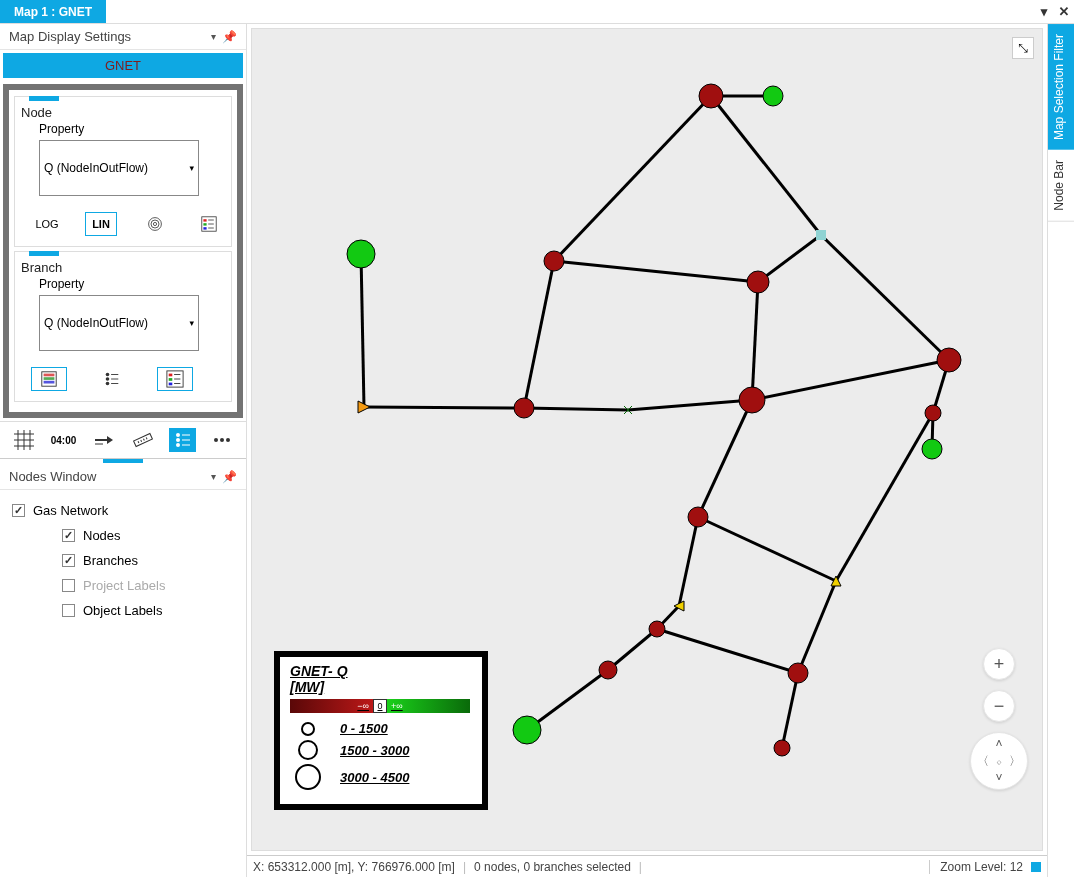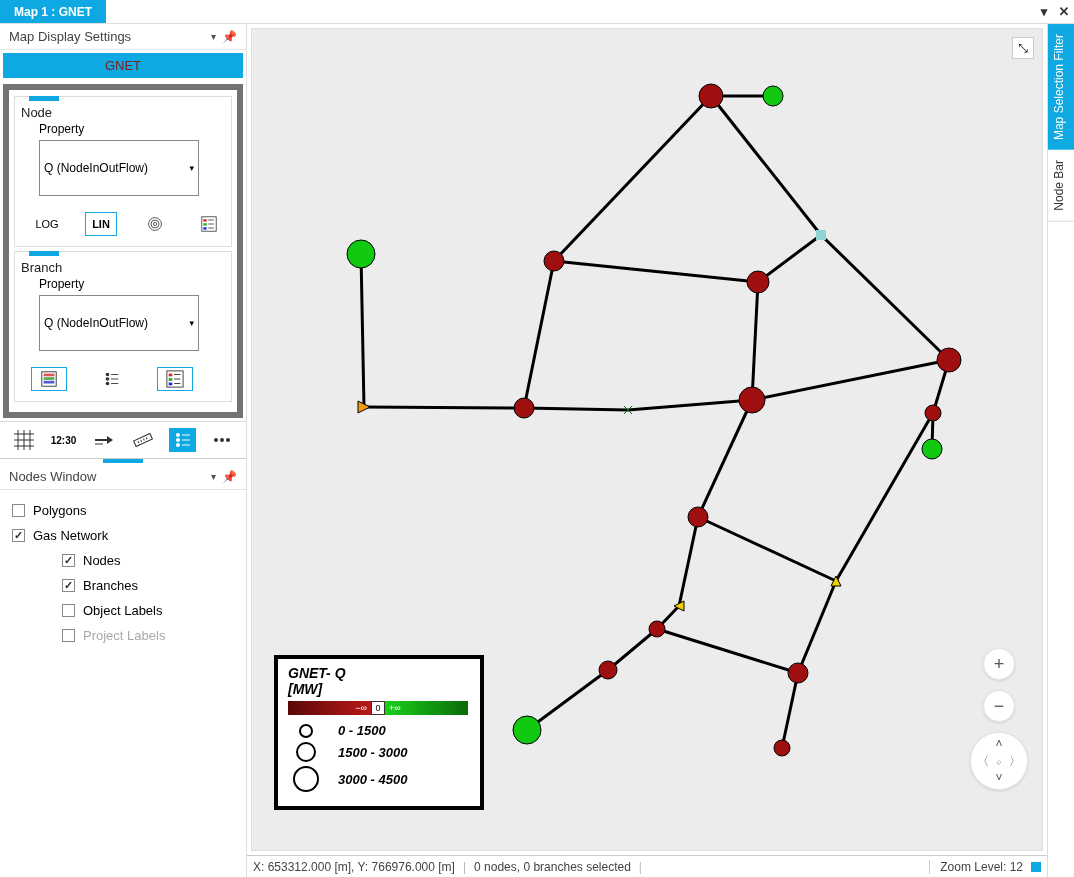--- a/index.html
+++ b/index.html
@@ -47,21 +47,21 @@
 .layers { padding: 8px 12px; }
 .layer-item { display: flex; align-items: center; gap: 8px; padding: 5px 0; font-size: 13px; }
 .layer-item.ind2 { padding-left: 50px; }
 .layer-item.disabled { color: #aaa; }
 .cb { width: 13px; height: 13px; border: 1px solid #888; display: flex; align-items: center; justify-content: center; font-size: 11px; font-weight: bold; color: #333; }
 
 .center { flex: 1; display: flex; flex-direction: column; position: relative; }
 .canvas { flex: 1; background: #ececec; border: 1px solid #ddd; margin: 4px; position: relative; overflow: hidden; }
 .expand-icon { position: absolute; top: 8px; right: 8px; width: 22px; height: 22px; border: 1px solid #ccc; background: #fff; display: flex; align-items: center; justify-content: center; cursor: pointer; }
 
-.legend { position: absolute; left: 22px; bottom: 40px; background: #fff; border: 4px solid #000000; padding: 6px 12px 10px 10px; }
+.legend { position: absolute; left: 22px; bottom: 40px; background: #fff; border: 6px solid #000000; padding: 6px 12px 10px 10px; text-decoration: underline; }
 .legend-title { font-weight: bold; font-style: italic; font-size: 14px; }
 .gradient { display: flex; margin: 4px 0 8px 0; height: 14px; width: 180px; }
 .gradient .red { flex: 1; background: linear-gradient(to right, #5a0808, #bb1818); display: flex; align-items: center; justify-content: flex-end; padding-right: 4px; color: #fff; font-size: 9px; }
 .gradient .zero { width: 14px; background: #fff; border: 1px solid #333; display: flex; align-items: center; justify-content: center; font-size: 9px; }
 .gradient .green { flex: 1; background: linear-gradient(to right, #1ad01a, #0a6a0a); display: flex; align-items: center; padding-left: 4px; color: #fff; font-size: 9px; }
 .leg-row { display: flex; align-items: center; gap: 14px; margin: 4px 0; }
 .leg-circ { border: 2px solid #000; border-radius: 50%; }
 .leg-lbl { font-weight: bold; font-style: italic; font-size: 13px; }
 
 .zoom-controls { position: absolute; right: 14px; bottom: 60px; display: flex; flex-direction: column; gap: 10px; align-items: center; }
@@ -181,21 +181,21 @@
         </div>
       </div>
     </div>
 
     <div class="toolbar">
       <div class="tool">
           <svg viewBox="0 0 20 20">
             <path d="M0 4h20M0 10h20M0 16h20M4 0v20M10 0v20M16 0v20" stroke="#333" stroke-width="1" fill="none"></path>
           </svg>
         </div>
-      <div class="tool tool-txt">12:30</div>
+      <div class="tool tool-txt">04:00</div>
       <div class="tool">
           <svg viewBox="0 0 20 20">
             <line x1="2" y1="10" x2="14" y2="10" stroke="#333" stroke-width="2"></line>
             <polygon points="14,6 20,10 14,14" fill="#333"></polygon>
             <line x1="2" y1="14" x2="10" y2="14" stroke="#333"></line>
           </svg>
         </div>
       <div class="tool">
           <svg viewBox="0 0 20 20">
             <rect x="1" y="7" width="18" height="6" fill="none" stroke="#333" transform="rotate(-25 10 10)"></rect>
@@ -230,42 +230,38 @@
 
     <div class="panel-hdr">
       <span>Nodes Window</span>
       <span class="spacer"></span>
       <span class="caret">▾</span>
       <span class="pin">📌</span>
     </div>
 
     <div class="layers">
       <div class="layer-item">
-          <span class="cb"></span>
-          <span>Polygons</span>
-        </div>
-      <div class="layer-item">
           <span class="cb">✓</span>
           <span>Gas Network</span>
         </div>
       <div class="layer-item ind2">
           <span class="cb">✓</span>
           <span>Nodes</span>
         </div>
       <div class="layer-item ind2">
           <span class="cb">✓</span>
           <span>Branches</span>
         </div>
+      <div class="layer-item ind2 disabled">
+          <span class="cb"></span>
+          <span>Project Labels</span>
+        </div>
       <div class="layer-item ind2">
           <span class="cb"></span>
           <span>Object Labels</span>
-        </div>
-      <div class="layer-item ind2 disabled">
-          <span class="cb"></span>
-          <span>Project Labels</span>
         </div>
     </div>
   </div>
 
   <div class="center">
     <div class="canvas">
       <svg class="net" id="netsvg" width="770" height="810">
           <line x1="459" y1="67" x2="521" y2="67" stroke="#000" stroke-width="3"></line>
           <line x1="459" y1="67" x2="302" y2="232" stroke="#000" stroke-width="3"></line>
           <line x1="459" y1="67" x2="569" y2="206" stroke="#000" stroke-width="3"></line>

